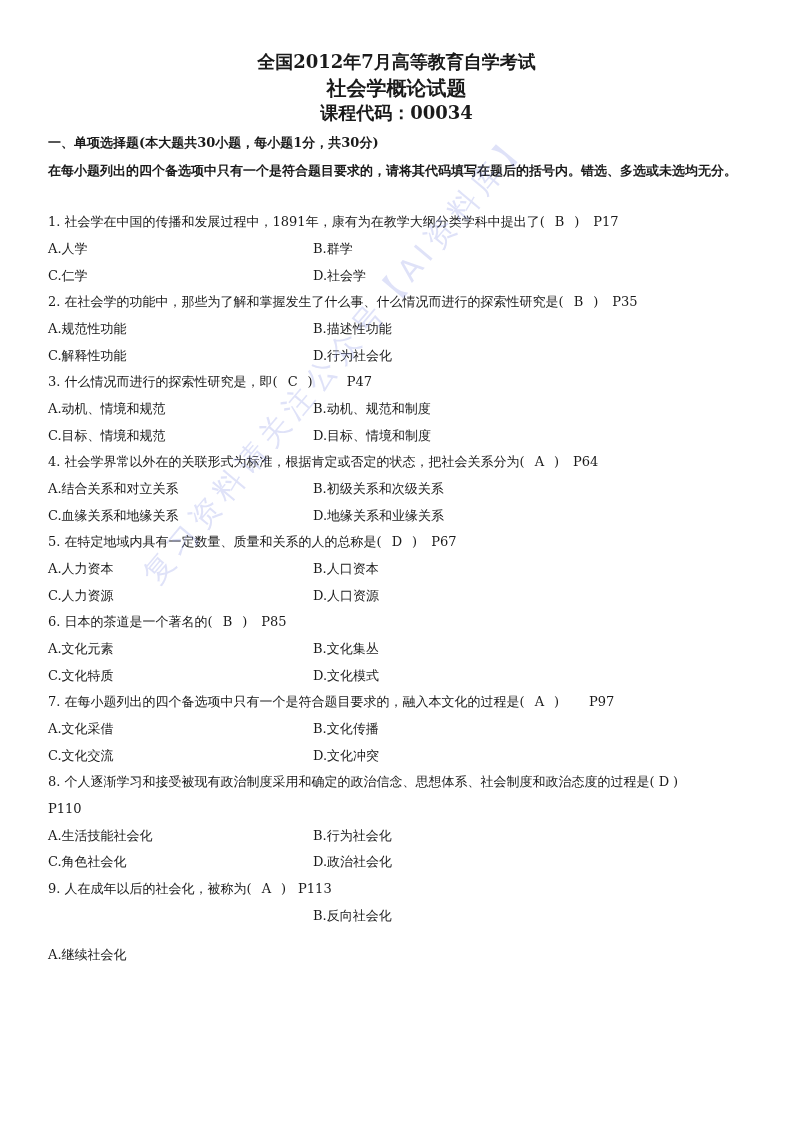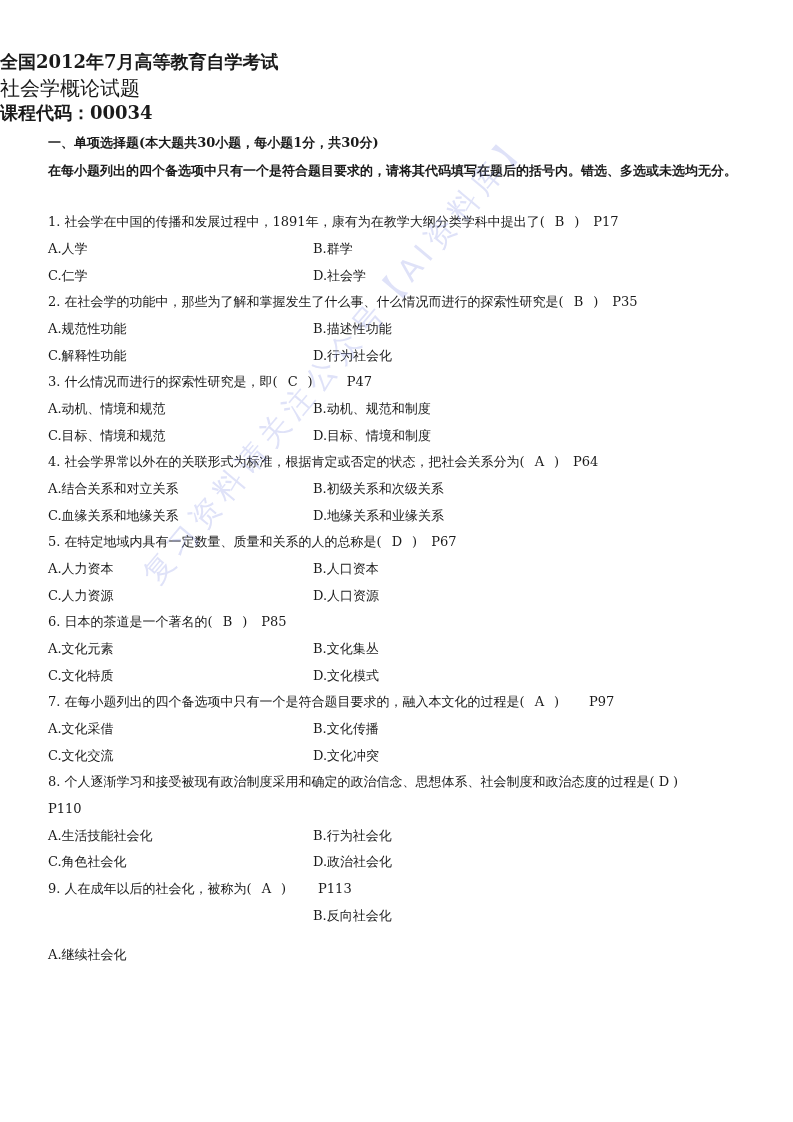--- a/index.html
+++ b/index.html
@@ -18,32 +18,32 @@
   .page {
     position: absolute;
     left: 0; top: 0;
     width: 793px;
     height: 1122px;
   }
   .title-block {
     position: absolute;
     left: 0;
     width: 793px;
-    text-align: left;
+    text-align: center;
   }
   .title-1 {
     top: 50px;
     font-size: 18px;
     font-weight: bold;
     line-height: 24px;
   }
   .title-2 {
     top: 75px;
     font-size: 20px;
-    font-weight: normal;
+    font-weight: bold;
     line-height: 26px;
   }
   .title-3 {
     top: 101px;
     font-size: 18px;
     font-weight: bold;
     line-height: 24px;
   }
   .section-heading {
     position: absolute;
@@ -167,19 +167,19 @@
     <span>个人逐渐学习和接受被现有政治制度采用和确定的政治信念、思想体系、社会制度和政治态度的过程是(</span><span style="margin:0 4px">D</span><span>)</span>
   </div>
   <div class="line" style="top:800px">P110</div>
   <div class="line" style="top:827px">A.生活技能社会化</div>
   <div class="line opt-right" style="top:827px">B.行为社会化</div>
   <div class="line" style="top:853px">C.角色社会化</div>
   <div class="line opt-right" style="top:853px">D.政治社会化</div>
 
   <div class="line" style="top:880px">
     <span>9.</span>
-    <span>人在成年以后的社会化，被称为(</span><span class="ans-letter">A</span><span>)</span><span class="page-ref" style="margin-left:32px">P113</span>
+    <span>人在成年以后的社会化，被称为(</span><span class="ans-letter">A</span><span>)</span><span class="page-ref" style="margin-left:12px">P113</span>
   </div>
   <div class="line" style="top:946px">A.继续社会化</div>
   <div class="line opt-right" style="top:907px">B.反向社会化</div>
 
   <div class="watermark">复习资料请关注公众号【AI资料库】</div>
 </div>
 
 </body></html>

